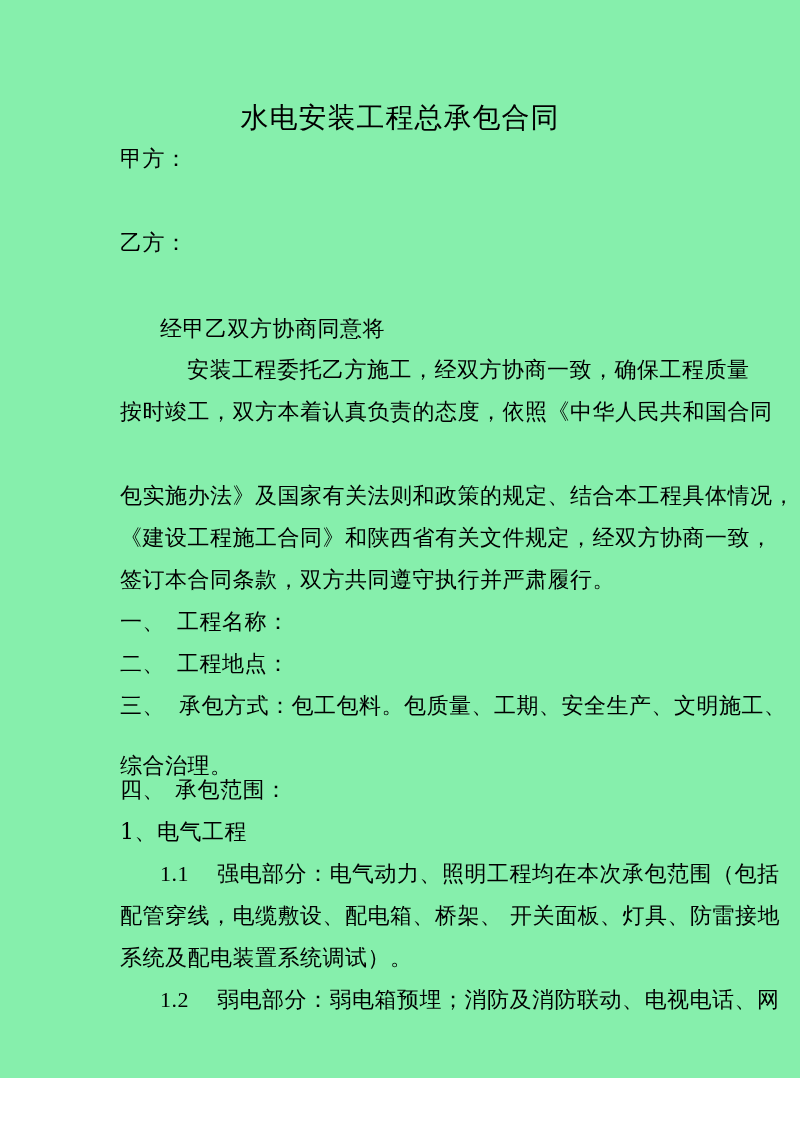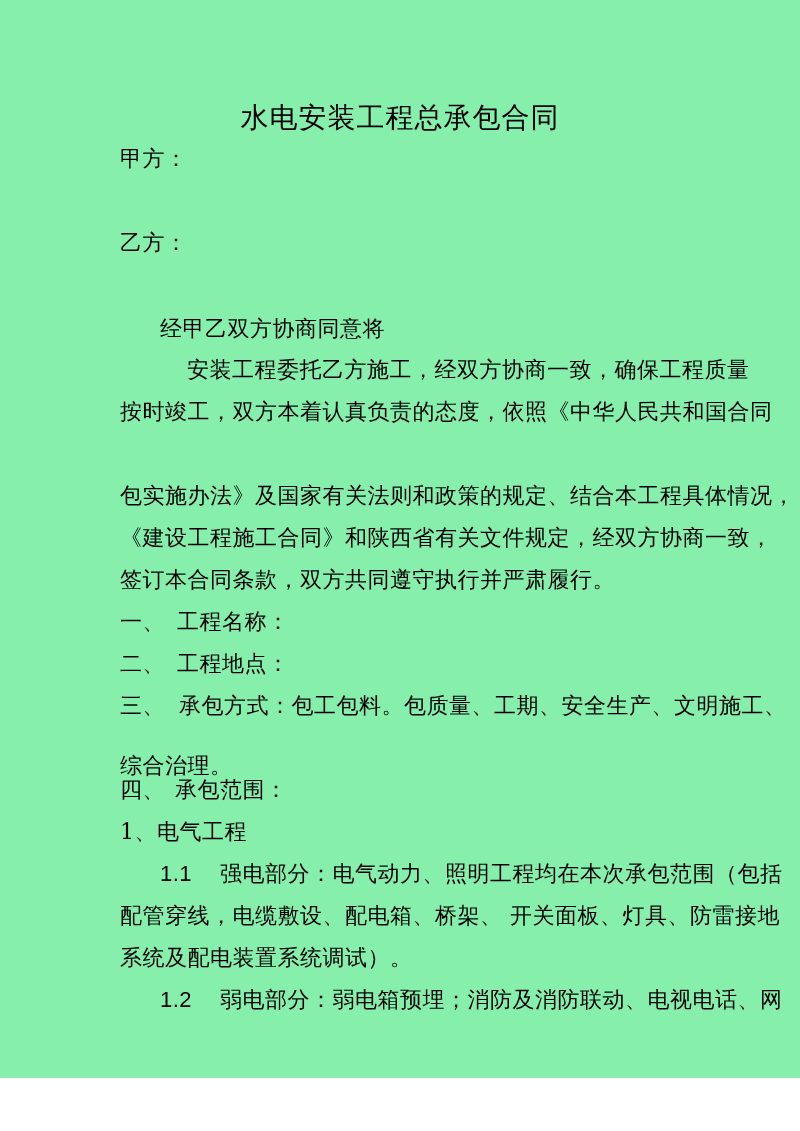--- a/index.html
+++ b/index.html
@@ -41,21 +41,21 @@
       white-space: nowrap;
       letter-spacing: 0.5px;
     }
     .justify {
       width: 560px;
       text-align: justify;
       text-align-last: justify;
     }
     .num {
       display: inline-block;
-      font-family: Liberation Sans, sans-serif;
+      font-family: Liberation Serif, serif;
     }
     .gap { display: inline-block; }
   </style>
 </head>
 <body>
 
 <div class="page">
 
   <div class="title">水电安装工程总承包合同</div>
 

